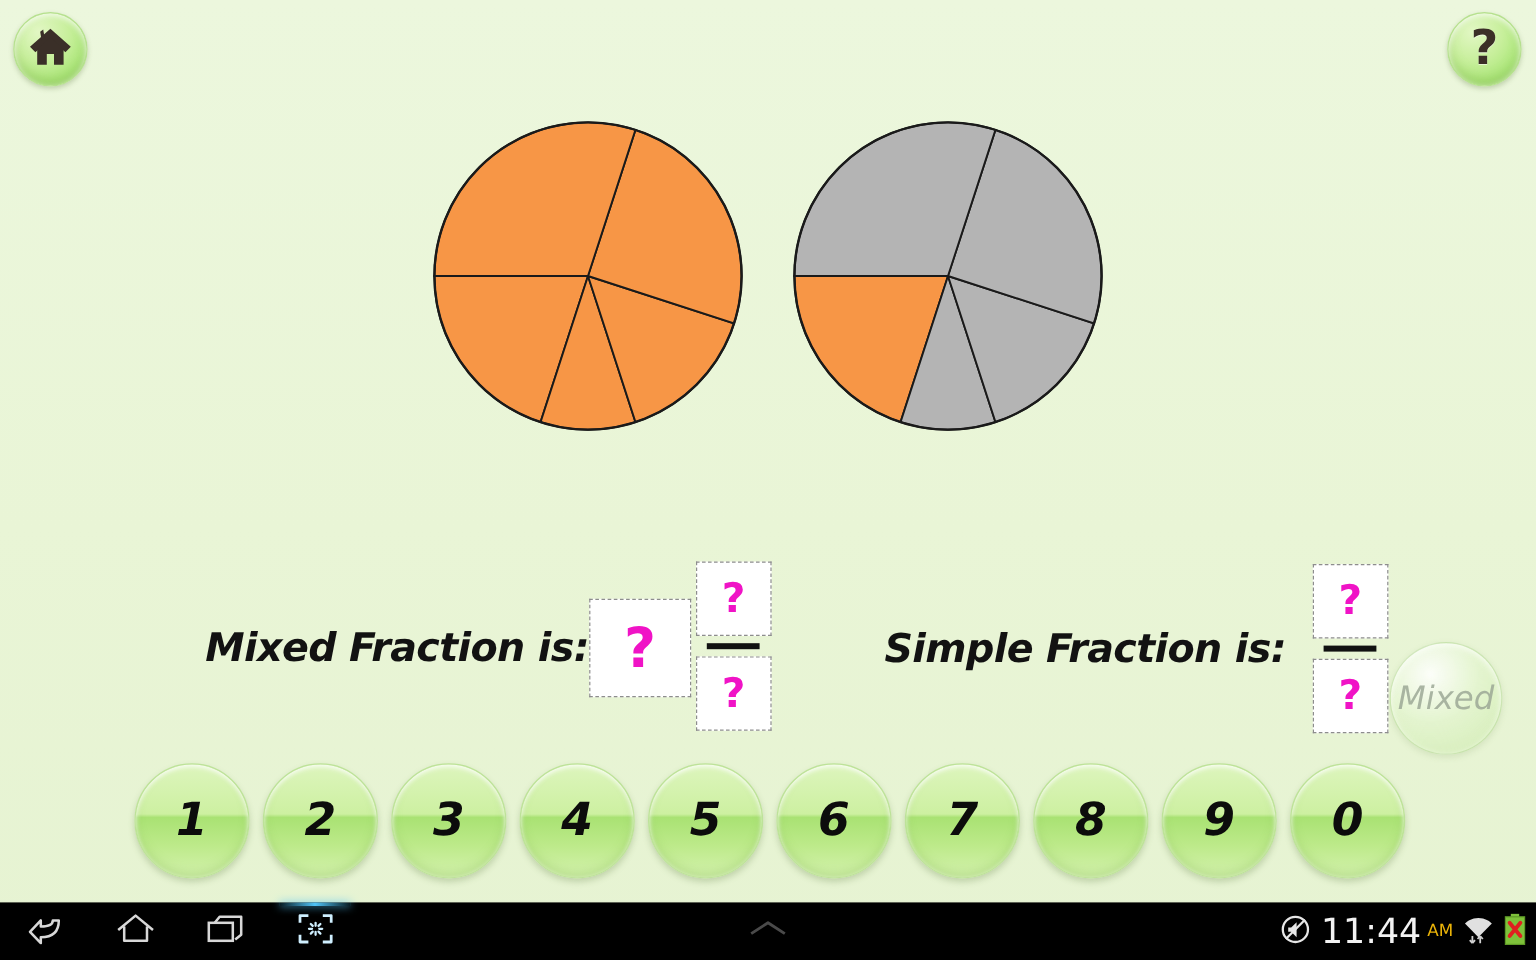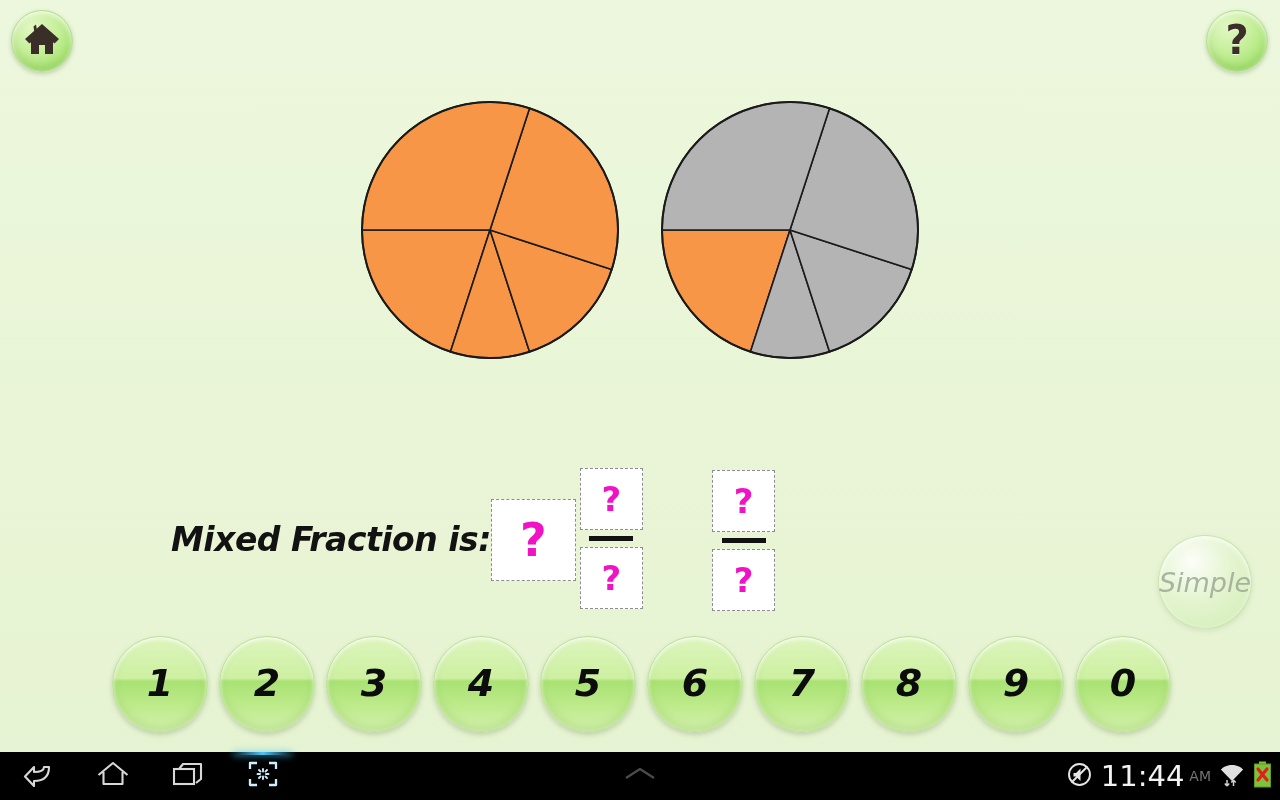--- a/index.html
+++ b/index.html
@@ -171,21 +171,21 @@
   #status-zone {
     position: absolute; right: 8px; top: 0; height: 48px;
     display: flex; align-items: center; gap: 9px;
   }
   #clock {
     font-family: "DejaVu Sans", sans-serif;
     font-size: 29px; color: #f2f2f2; letter-spacing: 0px;
   }
   #meridiem {
     font-family: "DejaVu Sans", sans-serif;
-    font-size: 14px; color: #737373; margin-left: -4px; 
+    font-size: 14px; color: #eab308; margin-left: -4px; 
   }
 </style>
 </head>
 <body>
 
 <div id="app">
 
   <div class="corner-btn" id="home-btn">
     <span>
       <svg width="40" height="38" viewBox="0 0 40 38">
@@ -225,31 +225,32 @@
       <div class="slot slot-whole">?</div>
       <div class="stacked-fraction">
         <div class="slot slot-small">?</div>
         <div class="frac-bar"></div>
         <div class="slot slot-small">?</div>
       </div>
     </div>
   </div>
 
   <div class="fraction-block" id="simple-block">
+    <span class="prompt-label">Simple Fraction is:</span>
     <div class="simple-inner">
       <div class="stacked-fraction">
         <div class="slot slot-small">?</div>
         <div class="frac-bar"></div>
         <div class="slot slot-small">?</div>
       </div>
     </div>
   </div>
 
   <div id="clear-btn">
-    <span class="label">Simple</span>
+    <span class="label">Mixed</span>
   </div>
 
   <div id="keypad">
       <div class="num-key">
         <span class="digit">1</span>
       </div>
       <div class="num-key">
         <span class="digit">2</span>
       </div>
       <div class="num-key">

